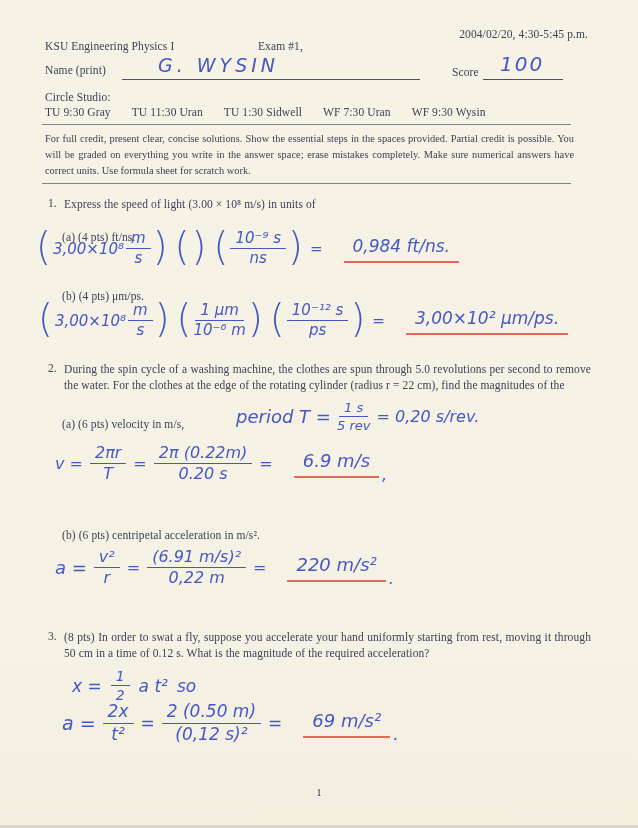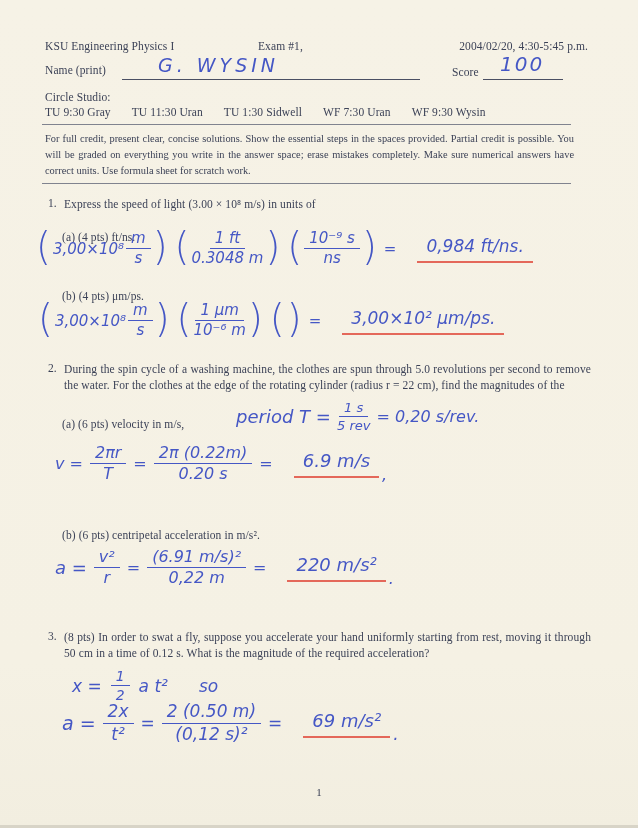--- a/index.html
+++ b/index.html
@@ -54,21 +54,21 @@
   .suffix { align-self:flex-end; margin-left:-4px; }
   .footer { position:absolute; top:786px; left:0; width:100%; text-align:center; font-size:11px; }
 </style>
 </head>
 <body>
 
 <div class="page">
 
   <span class="abs printed" style="top:40px;left:45px;">KSU Engineering Physics I</span>
   <span class="abs printed" style="top:40px;left:258px;">Exam #1,</span>
-  <span class="abs printed" style="top:40px;right:50px;text-align:center;">2004/02/20, 4:30-5:45 p.m.</span>
+  <span class="abs printed" style="top:28px;right:50px;text-align:center;">2004/02/20, 4:30-5:45 p.m.</span>
 
   <span class="abs printed" style="top:64px;left:45px;">Name (print)</span>
   <span class="abs fill-line" style="top:66px;left:122px;width:298px;height:14px;"></span>
   <span class="abs hw" style="top:54px;left:158px;font-size:19px;letter-spacing:4px;">G. WYSIN</span>
   <span class="abs printed" style="top:66px;left:452px;">Score</span>
   <span class="abs fill-line" style="top:66px;left:483px;width:80px;height:14px;"></span>
   <span class="abs hw" style="top:52px;left:500px;font-size:20px;letter-spacing:2px;">100</span>
 
   <span class="abs printed" style="top:91px;left:45px;">Circle Studio:</span>
   <div class="abs printed studios" style="top:106px;left:45px;">
@@ -97,24 +97,20 @@
       <span class="paren">(</span>
       <span>3,00×10⁸</span>
       <span class="frac">
         <span class="fnum">m</span>
         <span class="fden">s</span>
       </span>
       <span class="paren">)</span>
     </span>
     <span class="group">
       <span class="paren">(</span>
-      <span class="frac">
-        <span class="fnum">1 ft</span>
-        <span class="fden">0.3048 m</span>
-      </span>
       <span class="paren">)</span>
     </span>
     <span class="group">
       <span class="paren">(</span>
       <span class="frac">
         <span class="fnum">10⁻⁹ s</span>
         <span class="fden">ns</span>
       </span>
       <span class="paren">)</span>
     </span>
@@ -137,20 +133,24 @@
     <span class="group">
       <span class="paren">(</span>
       <span class="frac">
         <span class="fnum">1 μm</span>
         <span class="fden">10⁻⁶ m</span>
       </span>
       <span class="paren">)</span>
     </span>
     <span class="group">
       <span class="paren">(</span>
+      <span class="frac">
+        <span class="fnum">10⁻¹² s</span>
+        <span class="fden">ps</span>
+      </span>
       <span class="paren">)</span>
     </span>
     <span>=</span>
     <span class="ans" style="font-size:17px;">3,00×10² μm/ps.</span>
   </div>
 
   <div class="abs printed qrow" style="top:362px;left:48px;width:543px;">
     <span class="qnum">2.</span>
     <span class="qbody">During the spin cycle of a washing machine, the clothes are spun through 5.0 revolutions per second to remove the water. For the clothes at the edge of the rotating cylinder (radius r = 22 cm), find the magnitudes of the</span>
   </div>
@@ -205,21 +205,21 @@
     <span class="qbody">(8 pts) In order to swat a fly, suppose you accelerate your hand uniformly starting from rest, moving it through 50 cm in a time of 0.12 s. What is the magnitude of the required acceleration?</span>
   </div>
 
   <div class="abs hw eq" style="top:668px;left:72px;font-size:17px;gap:9px;">
     <span>x =</span>
     <span class="frac sm">
       <span class="fnum">1</span>
       <span class="fden">2</span>
     </span>
     <span>a t²</span>
-    <span style="margin-left:22px;">so</span>
+    <span style="">so</span>
   </div>
 
   <div class="abs hw eq" style="top:702px;left:62px;font-size:17px;">
     <span style="font-size:19px;">a =</span>
     <span class="frac">
       <span class="fnum">2x</span>
       <span class="fden">t²</span>
     </span>
     <span>=</span>
     <span class="frac">

